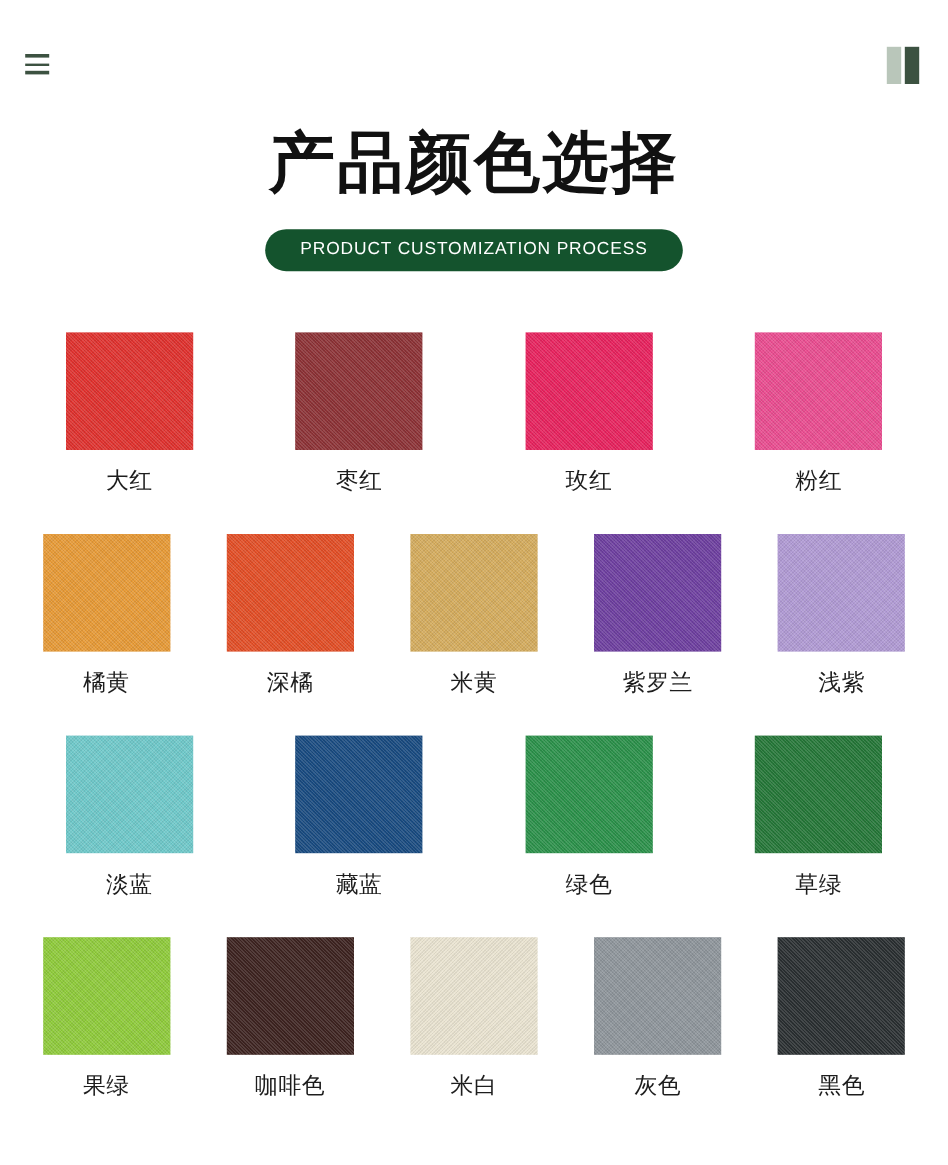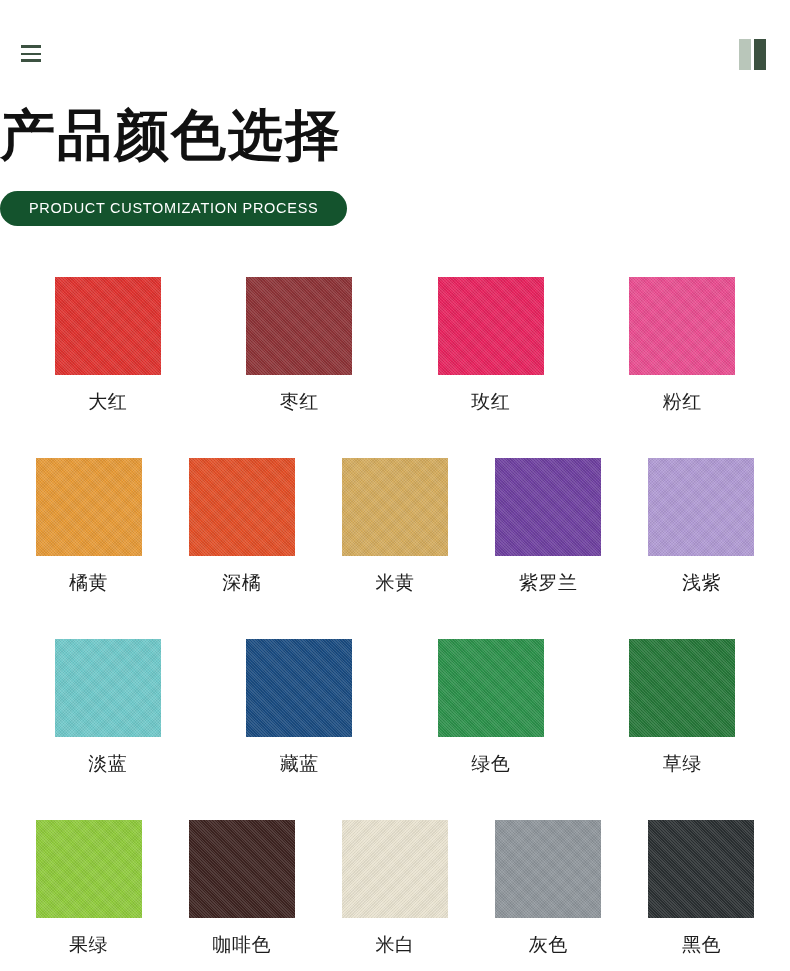--- a/index.html
+++ b/index.html
@@ -57,20 +57,21 @@
   .bars-icon i {
     display: block;
     width: 12px;
     height: 100%;
   }
   .bars-icon i.light { background: #b9c6ba; }
   .bars-icon i.dark  { background: #3c5241; }
 
   
   .title-block {
+    text-align: center;
     width: 100%;
   }
   .page-title {
     margin: 0;
     font-size: 55px;
     line-height: 1;
     font-weight: 700;
     letter-spacing: 2px;
     color: #111111;
     font-family: "DejaVu Sans", "Liberation Sans", sans-serif;
@@ -88,21 +89,21 @@
     white-space: nowrap;
     font-family: "Liberation Sans", "DejaVu Sans", sans-serif;
   }
 
   
   .grid {
     margin-top: 51px;
     padding: 0 12px;
     display: flex;
     flex-direction: column;
-    gap: 47px;
+    gap: 34px;
   }
   .grid-row {
     display: flex;
   }
   .cell {
     flex: 1 1 0;
     display: flex;
     flex-direction: column;
     align-items: center;
   }

